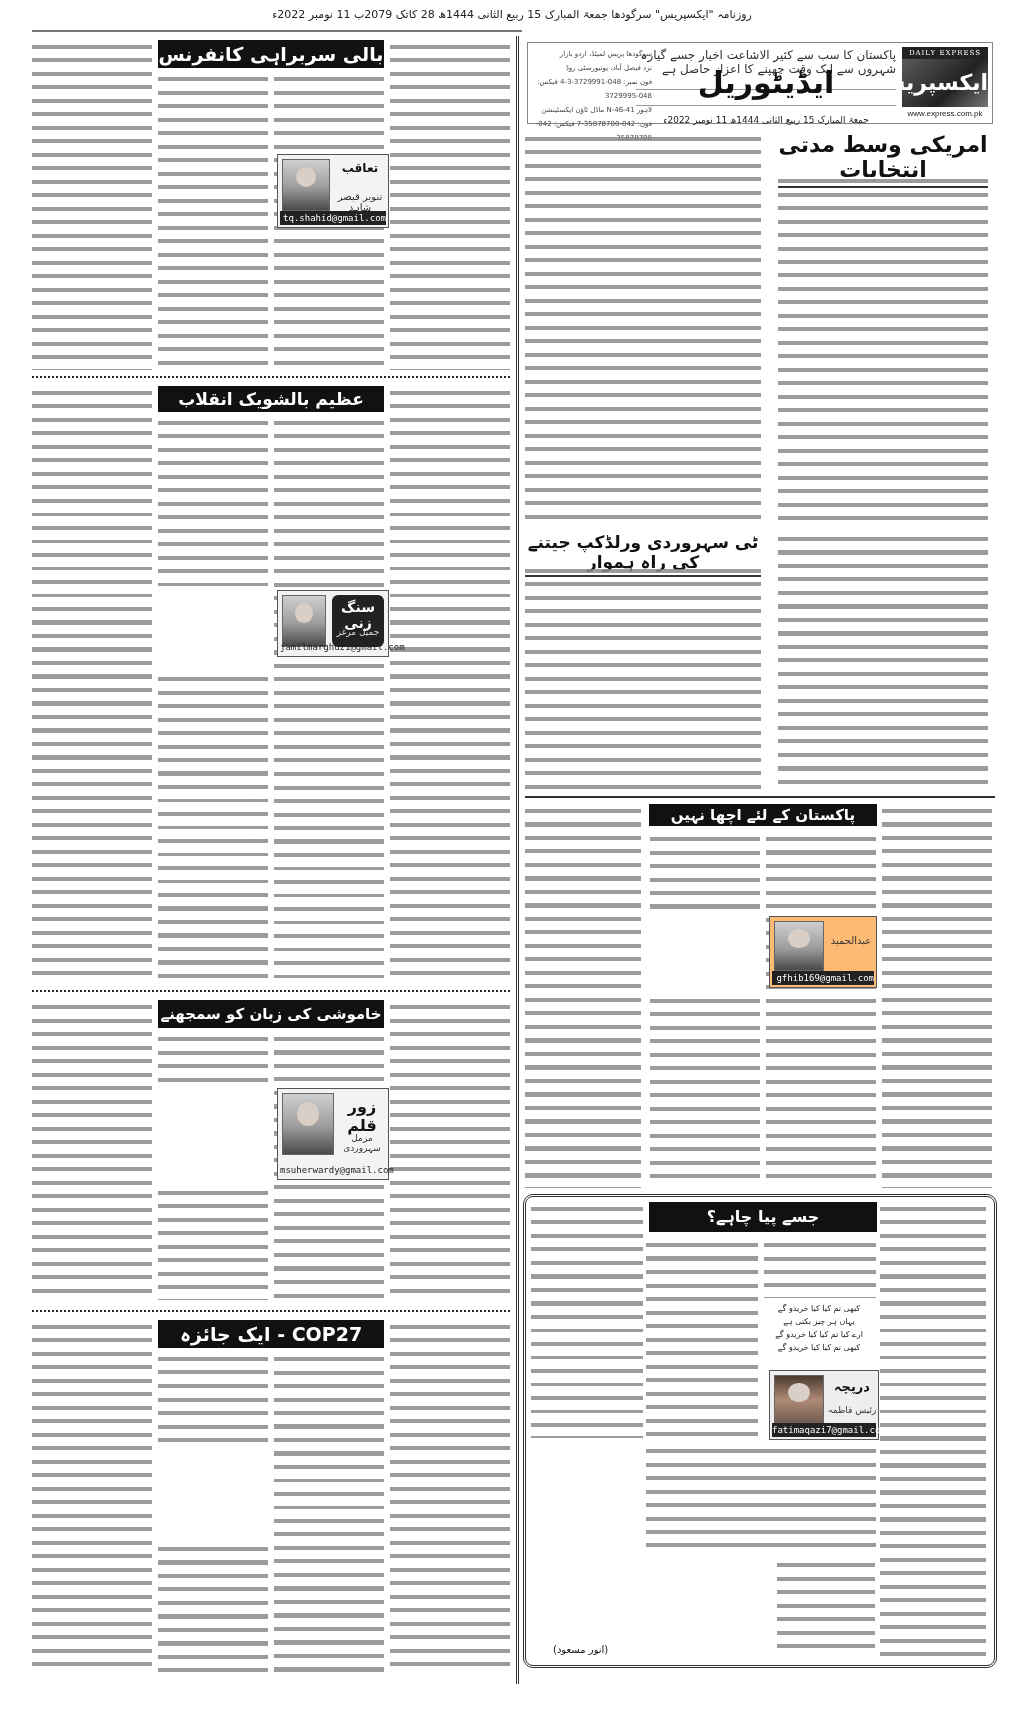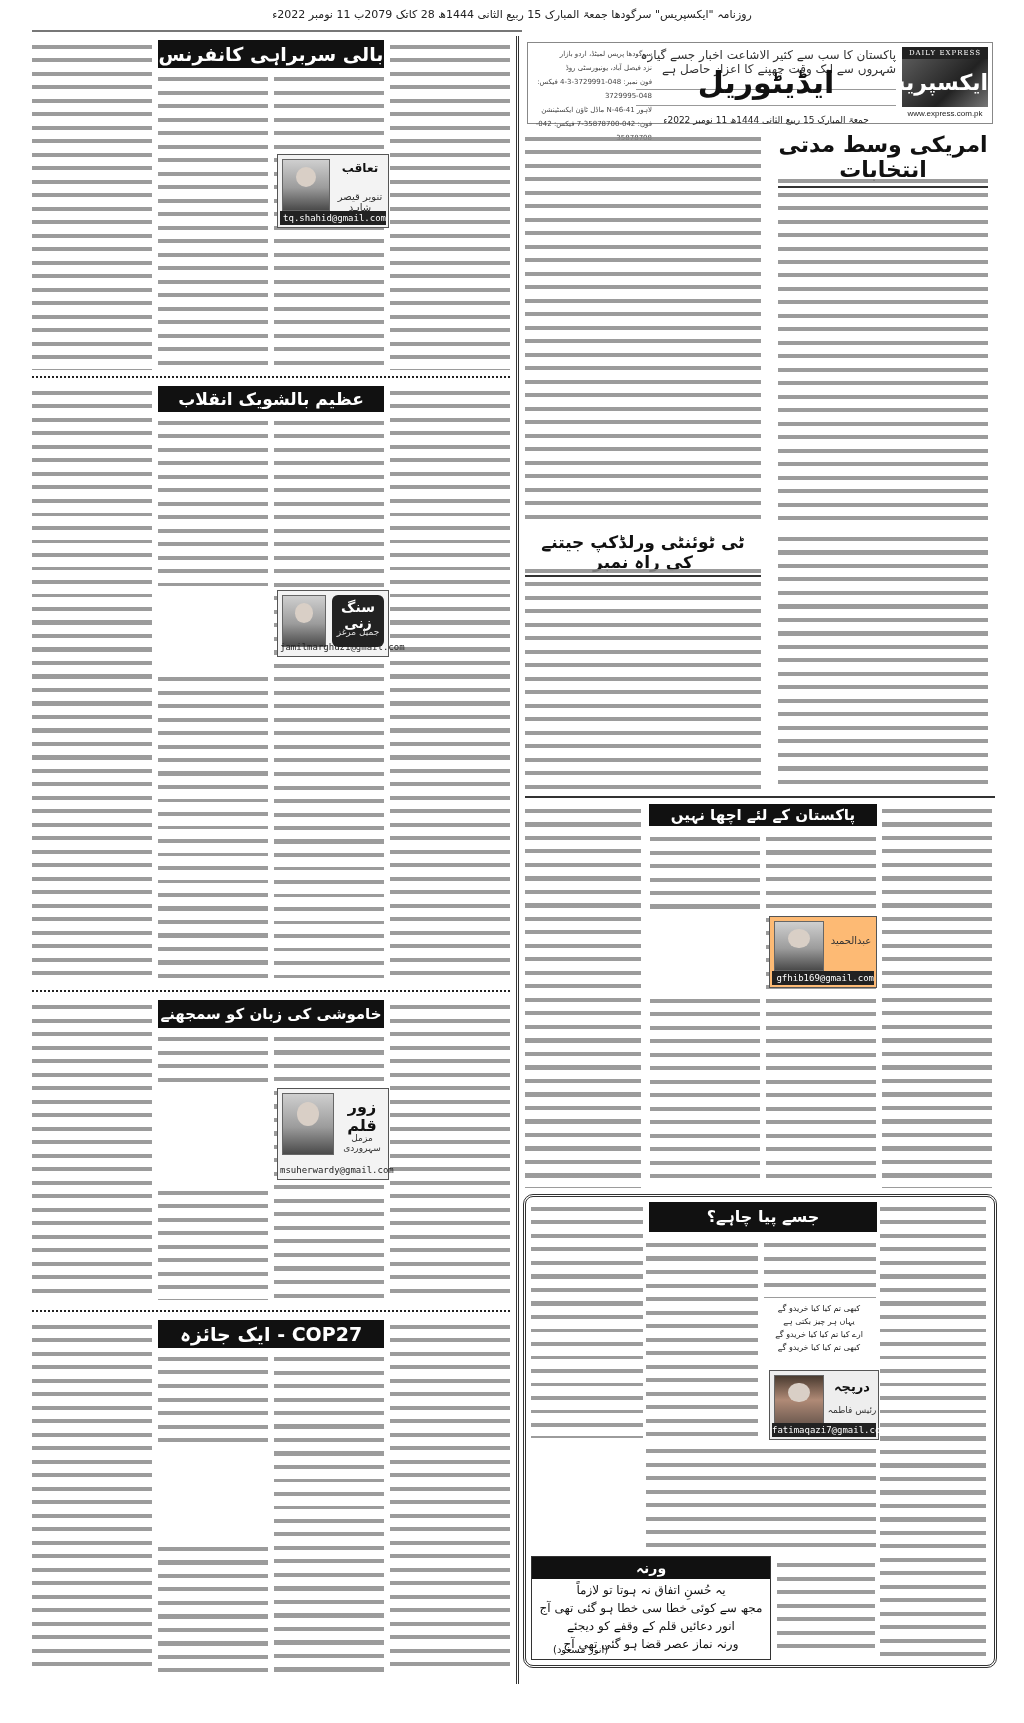--- a/index.html
+++ b/index.html
@@ -136,21 +136,21 @@
         <div>فون نمبر: 048-3729991-3-4 فیکس: 048-3729995</div>
         <div>لاہور 41-N-46 ماڈل ٹاؤن ایکسٹینشن</div>
         <div>فون: 042-35878700-7 فیکس: 042-35878708</div>
       </div>
     </div>
 
     <div class="ed-head underline" style="right:10px;top:96px;width:210px;font-size:22px;padding-bottom:4px;">امریکی وسط مدتی انتخابات</div>
     <div class="txt lines" style="position:absolute;right:10px;top:138px;width:210px;height:350px;"></div>
     <div class="txt lines" style="position:absolute;left:6px;top:96px;width:236px;height:392px;"></div>
 
-    <div class="ed-head underline" style="left:6px;top:496px;width:236px;font-size:17px;padding-bottom:3px;">ٹی ٹوئنٹی ورلڈکپ جیتنے کی راہ نمبر</div>
+    <div class="ed-head underline" style="left:6px;top:496px;width:236px;font-size:17px;padding-bottom:3px;">ٹی سہروردی ورلڈکپ جیتنے کی راہ ہموار</div>
     <div class="txt lines" style="position:absolute;left:6px;top:528px;width:236px;height:226px;"></div>
     <div class="txt lines" style="position:absolute;right:10px;top:496px;width:210px;height:258px;"></div>
 
     <div style="position:absolute;left:6px;top:760px;width:470px;height:2px;background:#333;"></div>
 
     <div class="black-head" style="left:130px;top:768px;width:228px;height:22px;font-size:15px;line-height:22px;">پاکستان کے لئے اچھا نہیں</div>
     <div class="txt lines" style="position:absolute;right:6px;top:768px;width:110px;height:384px;"></div>
     <div class="txt lines" style="position:absolute;right:122px;top:796px;width:110px;height:356px;"></div>
     <div class="txt lines" style="position:absolute;right:238px;top:796px;width:110px;height:80px;"></div>
     <div class="txt lines" style="position:absolute;left:6px;top:768px;width:116px;height:384px;"></div>
@@ -176,25 +176,16 @@
     </div>
 
     <div class="author-box" style="left:250px;top:1334px;width:110px;height:70px;background:#eee;">
       <div class="author-photo" style="left:4px;top:4px;width:50px;height:50px;background:linear-gradient(180deg,#4a3b30 0%,#b08a76 50%,#6d5a50 100%);"></div>
       <div class="author-label" style="left:56px;top:8px;width:52px;font-size:13px;">درپچہ</div>
       <div class="author-sub" style="left:56px;top:34px;width:52px;font-size:9px;">رئیس فاطمہ</div>
       <div class="author-email">fatimaqazi7@gmail.com</div>
     </div>
     <div class="txt lines" style="position:absolute;right:122px;top:1408px;width:230px;height:110px;"></div>
 
-    <div class="poem-box" style="left:12px;top:1520px;width:240px;height:104px;">
-      <div style="height:22px;background:#111;color:#fff;text-align:center;font-size:14px;line-height:22px;font-weight:bold;direction:rtl;">ورنہ</div>
-      <div style="padding-top:2px;">
-        <div class="poem-line" style="font-size:12px;line-height:18px;">یہ حُسنِ اتفاق نہ ہوتا تو لازماً</div>
-        <div class="poem-line" style="font-size:12px;line-height:18px;">مجھ سے کوئی خطا سی خطا ہو گئی تھی آج</div>
-        <div class="poem-line" style="font-size:12px;line-height:18px;">انور دعائیں قلم کے وقفے کو دیجئے</div>
-        <div class="poem-line" style="font-size:12px;line-height:18px;">ورنہ نماز عصر قضا ہو گئی تھی آج</div>
-      </div>
-    </div>
     <div class="poem-author" style="position:absolute;left:14px;top:1608px;width:120px;font-size:10px;">(انور مسعود)</div>
     <div class="txt lines" style="position:absolute;left:258px;top:1522px;width:98px;height:100px;"></div>
   </div>
 </div>
 
 </body></html>

